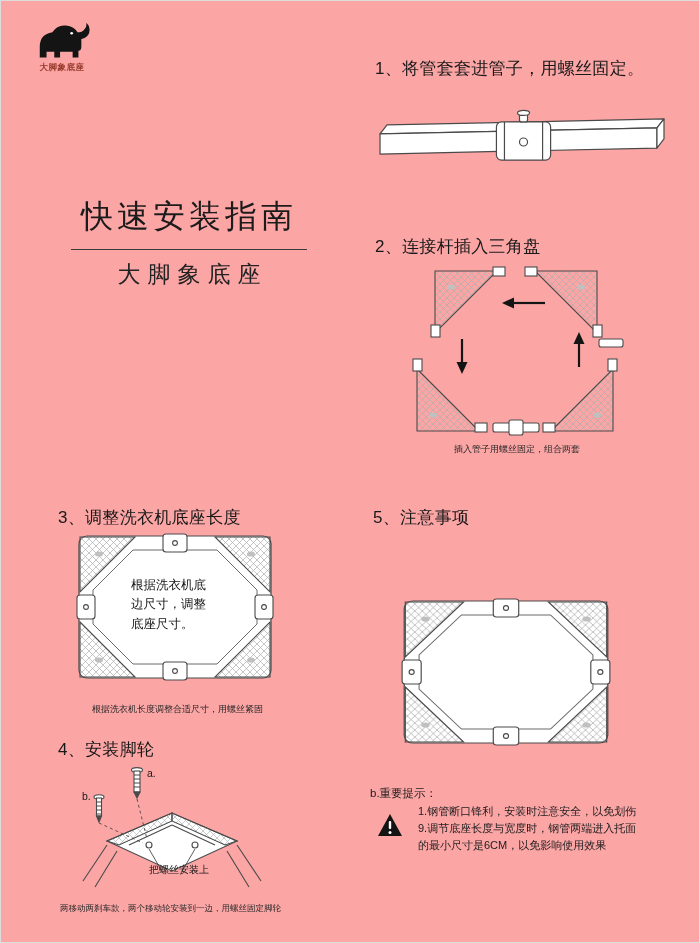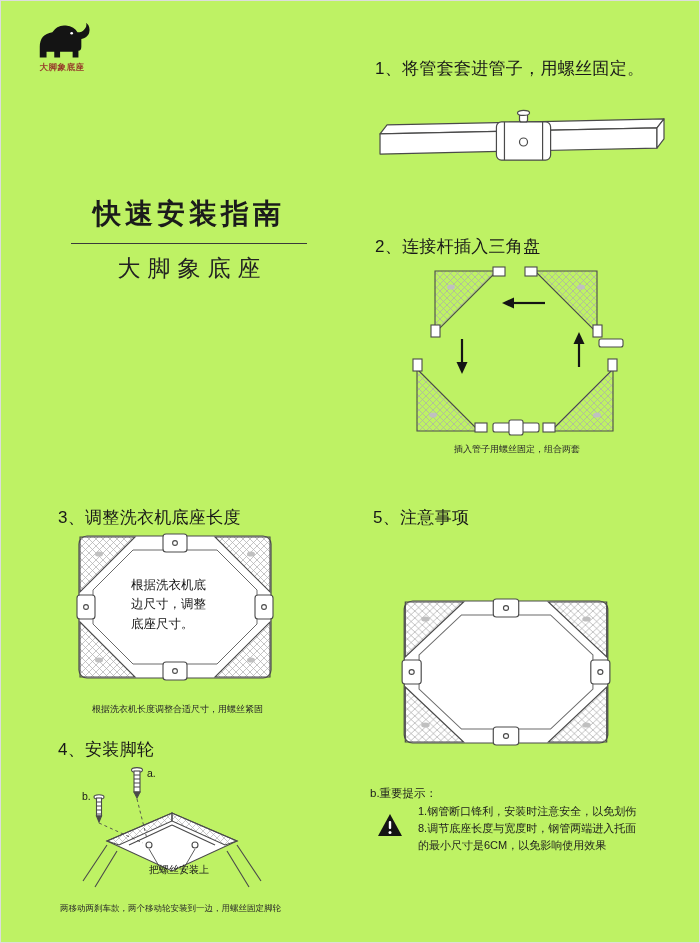--- a/index.html
+++ b/index.html
@@ -1,25 +1,25 @@
 <!DOCTYPE html>
 <html><head>
 <meta charset="utf-8">
 <style>
   * { margin:0; padding:0; box-sizing:border-box; }
   html,body { background:#ffffff; }
   body { font-family:"Liberation Sans","DejaVu Sans",sans-serif; color:#141414; }
-  .page { position:relative; width:700px; height:943px; background:#bef264; border:1px solid #dddddd; overflow:hidden; }
+  .page { position:relative; width:700px; height:943px; background:#fca5a5; border:1px solid #dddddd; overflow:hidden; }
   .abs { position:absolute; }
   .heading { font-size:17px; letter-spacing:0.3px; color:#181818; }
   .caption { font-size:9px; color:#282828; }
   .pre { white-space:pre-line; }
   .brand-name { font-size:8.5px; font-weight:bold; color:#96392a; letter-spacing:0.5px; text-align:center; width:60px; }
   .title-block { width:272px; text-align:center; }
-  .title-main { font-size:28px; font-weight:bold; letter-spacing:4px; color:#1b1b1b; }
+  .title-main { font-size:32px; font-weight:normal; letter-spacing:4px; color:#1b1b1b; }
   .title-divider { width:236px; border-top:1px solid #3a3a3a; margin:10px auto 9px auto; height:0; }
   .title-sub { font-size:23px; letter-spacing:7px; color:#222; text-indent:7px; }
   .center-note-2 { font-size:11px; font-weight:bold; line-height:1.5; width:96px; }
   .center-note-3 { font-size:12.5px; line-height:1.55; width:104px; }
   .screw-label { font-size:10.5px; color:#181818; }
   .note-small { font-size:10px; color:#181818; }
   .body-text { font-size:11px; line-height:1.55; color:#1c1c1c; }
   .note-a { font-size:11.5px; line-height:1.5; width:280px; color:#1c1c1c; }
 </style>
 </head>
@@ -217,17 +217,17 @@
 
   <div class="abs body-text" style="left:369px;top:784px;font-size:11.5px">b.重要提示：</div>
   <div class="abs" style="left:376px;top:812px">
     <svg width="26" height="24" viewBox="0 0 26 24">
       <polygon points="13,1 25,23 1,23" fill="#141414"></polygon>
       <rect x="11.8" y="8" width="2.4" height="8" rx="1" fill="#fff"></rect>
       <circle cx="13" cy="19.5" r="1.5" fill="#fff"></circle>
     </svg>
   </div>
   <div class="abs body-text pre" style="left:417px;top:802px;width:252px">1.钢管断口锋利，安装时注意安全，以免划伤
-8.调节底座长度与宽度时，钢管两端进入托面
+9.调节底座长度与宽度时，钢管两端进入托面
 的最小尺寸是6CM，以免影响使用效果</div>
 
 
 </div>
 
 </body></html>

